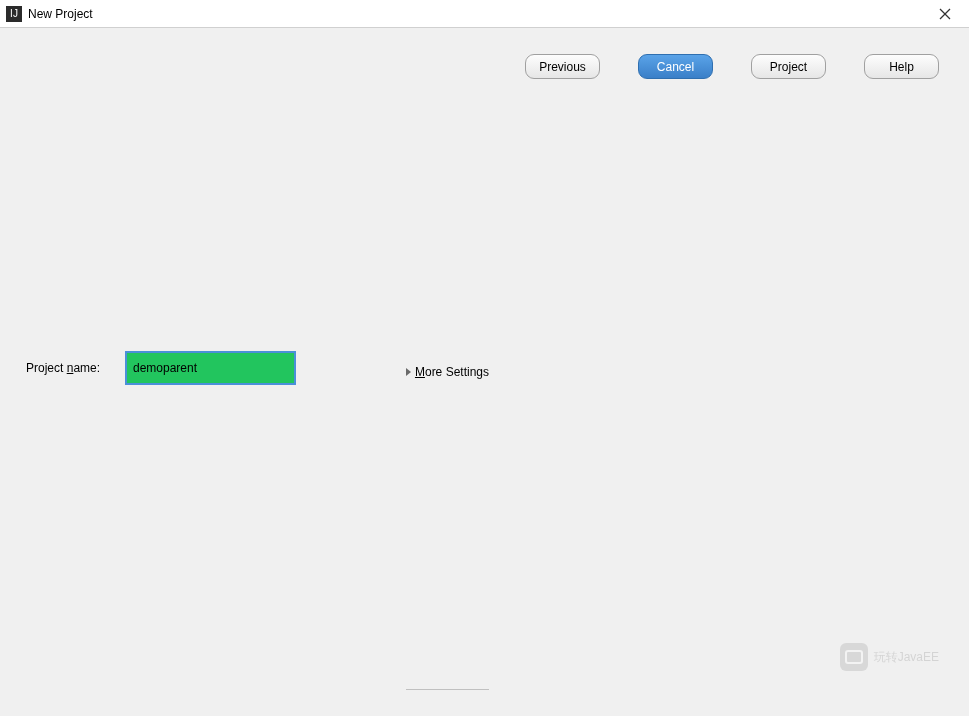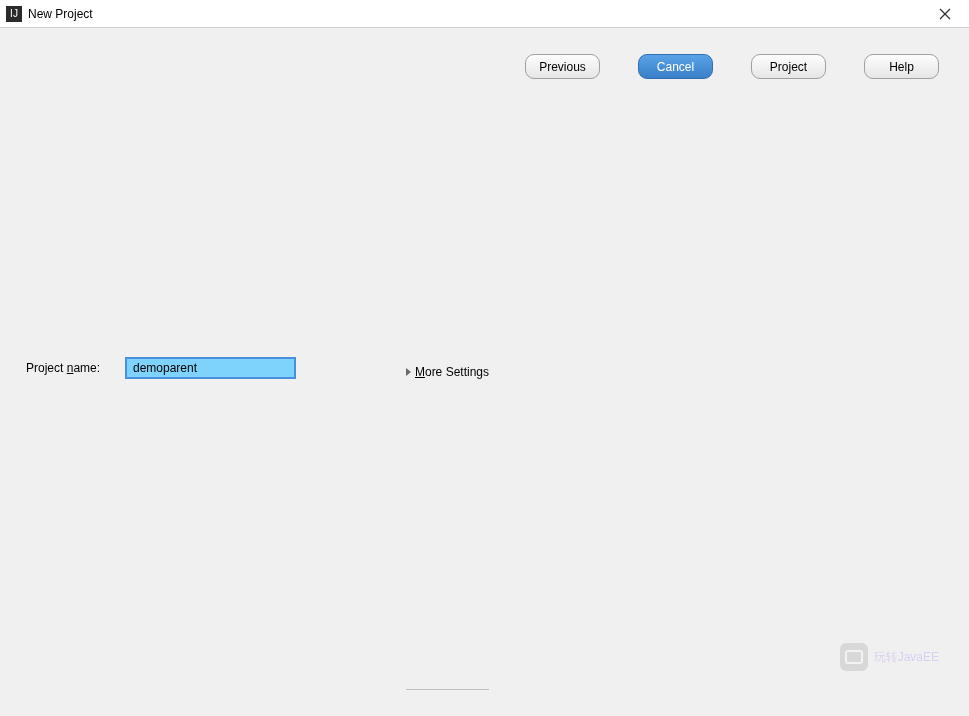--- a/index.html
+++ b/index.html
@@ -75,23 +75,23 @@
     .form-label {
       width: 100px;
       color: #000;
       white-space: nowrap;
     }
     .underline {
       text-decoration: underline;
     }
     .text-input {
       flex: 1;
-      height: 20px;
+      height: 32px;
       border: 1px solid #a0a0a0;
-      background: #7dd3fc;
+      background: #22c55e;
       padding: 0 6px;
       font-size: 12px;
       outline: none;
     }
     .text-input.focused {
       border: 1px solid #4a90d9;
       box-shadow: 0 0 0 1px #4a90d9;
     }
     .browse-btn {
       width: 24px;
@@ -153,21 +153,21 @@
     }
     .watermark {
       position: absolute;
       right: 30px;
       bottom: 45px;
       opacity: 0.22;
       display: flex;
       align-items: center;
       gap: 6px;
       font-size: 20px;
-      color: #8b5cf6;
+      color: #737373;
       pointer-events: none;
     }
     .watermark-icon {
       width: 28px;
       height: 28px;
       border-radius: 6px;
       background: #888;
       display: flex;
       align-items: center;
       justify-content: center;

